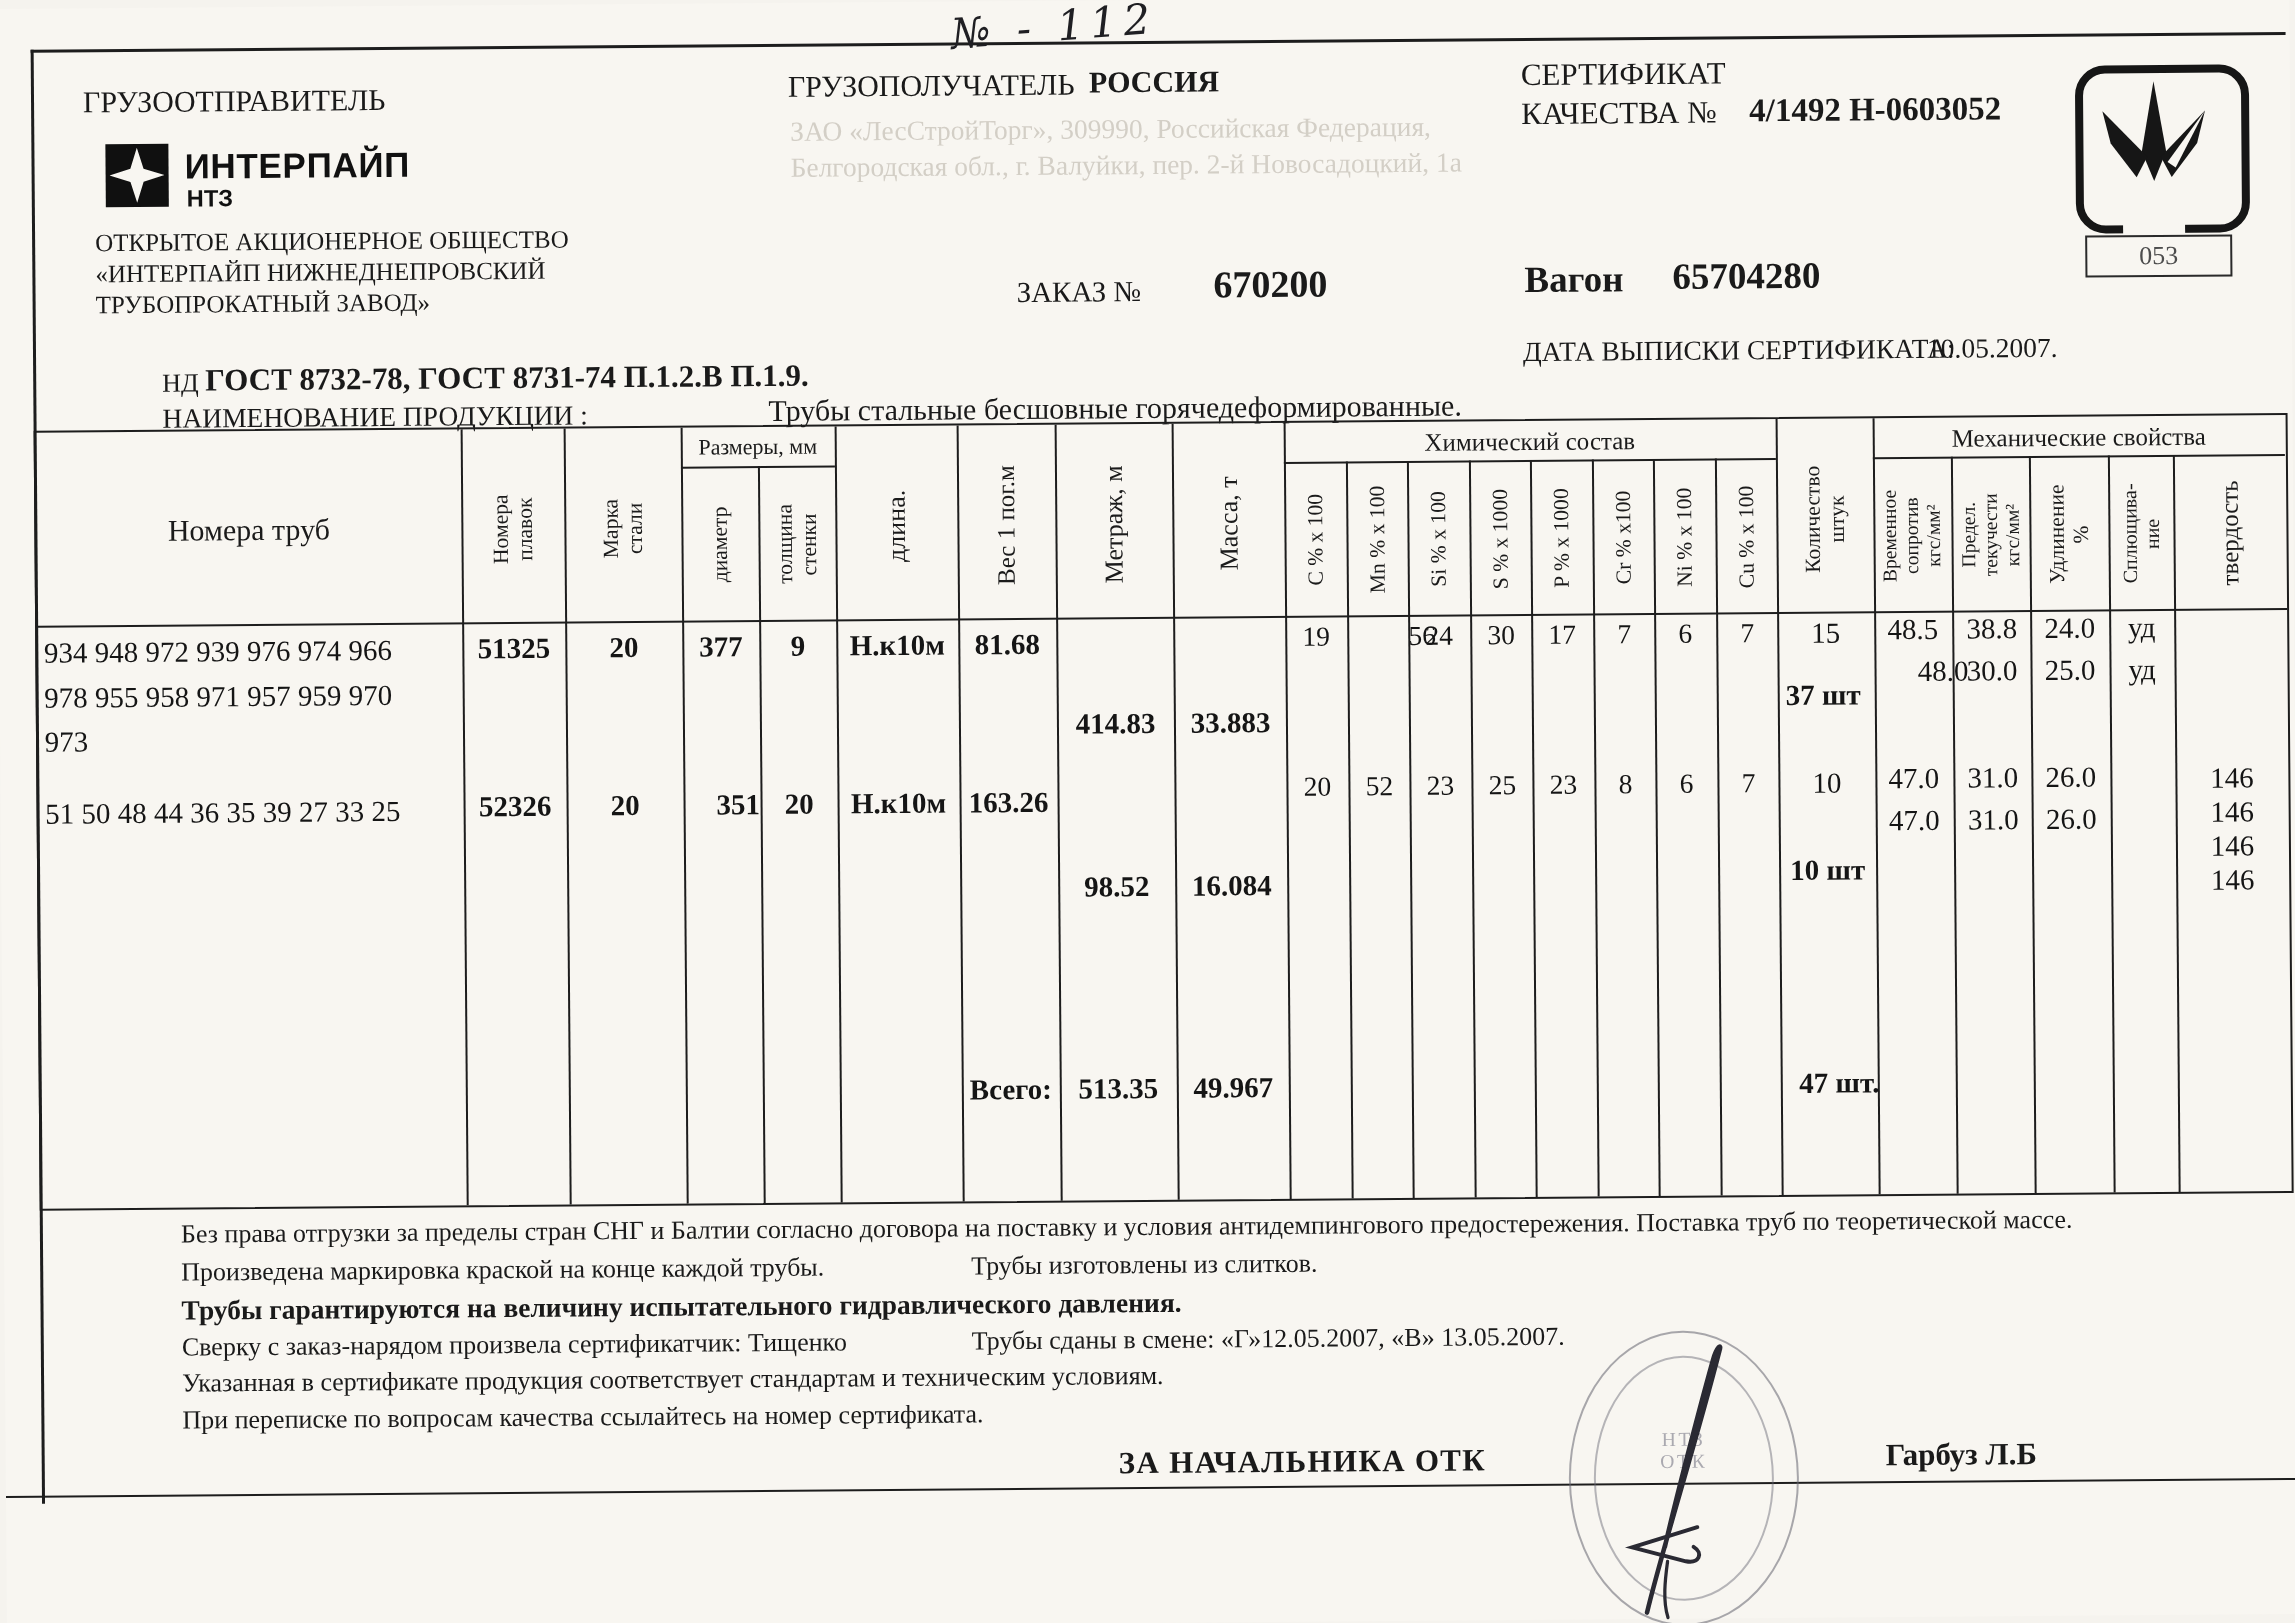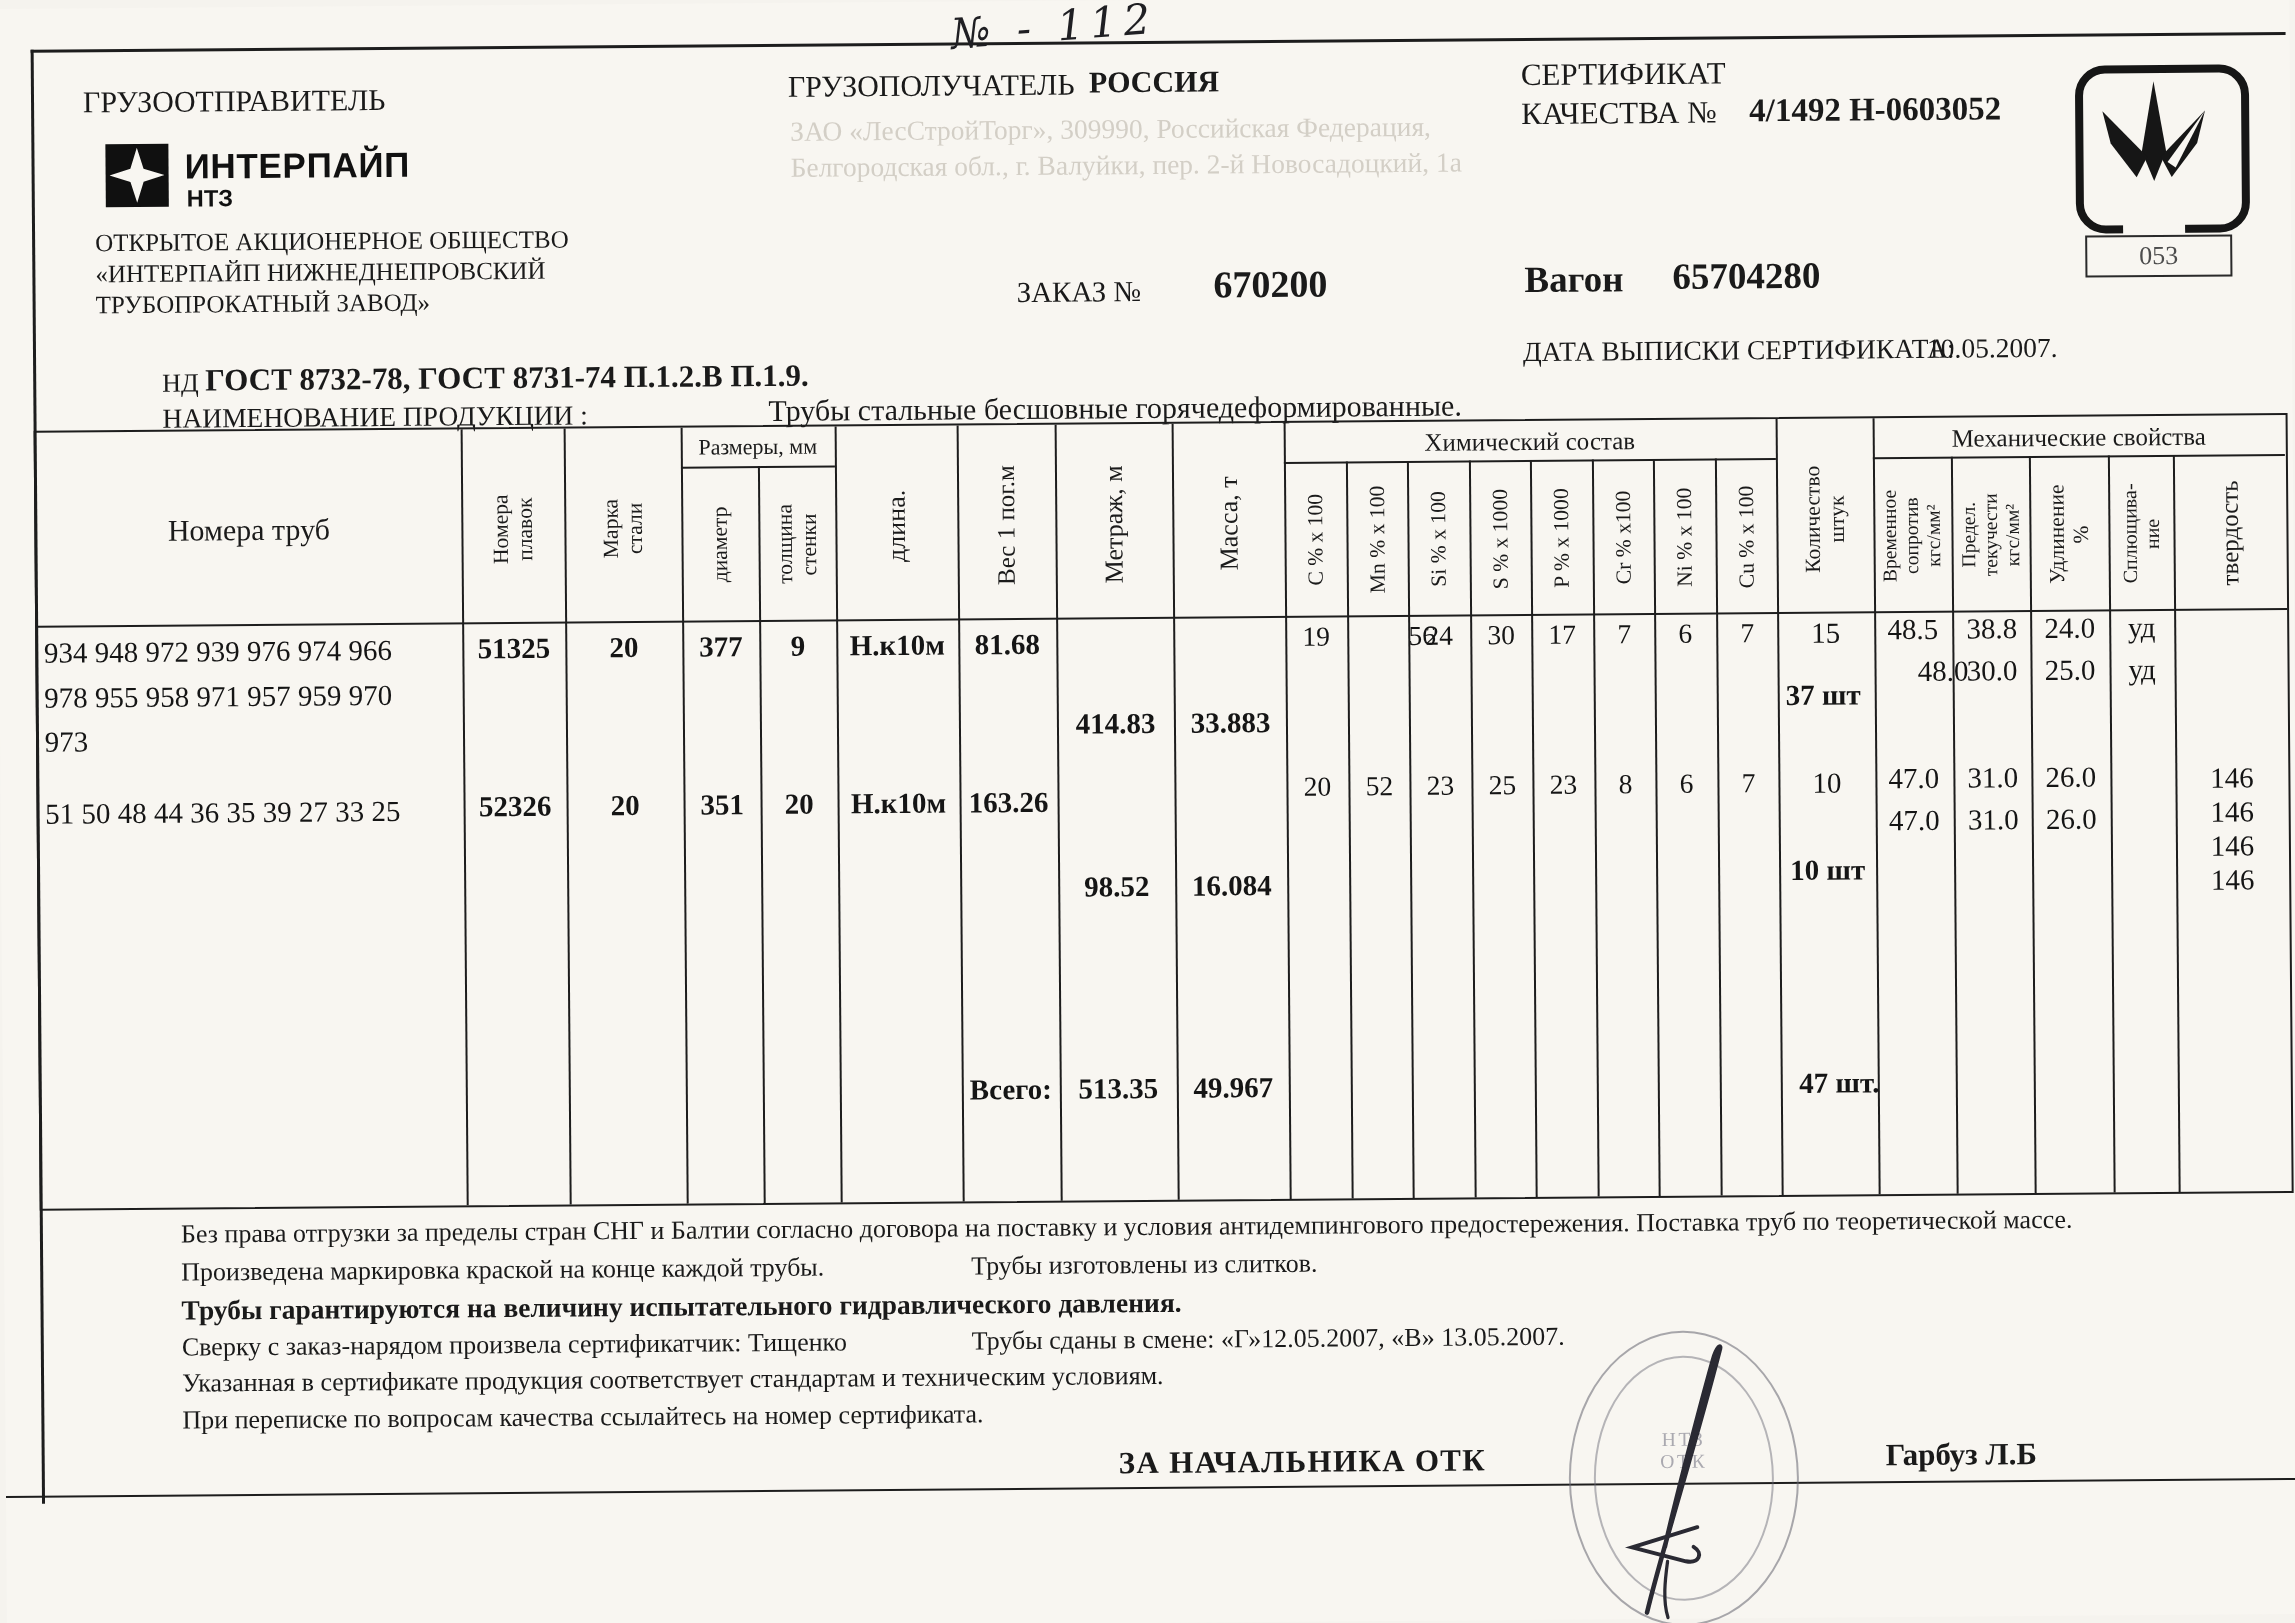--- a/index.html
+++ b/index.html
@@ -196,21 +196,21 @@
     <div class="cell" style="left:1915px;width:79px;top:237px;">30.0</div>
     <div class="cell" style="left:1993px;width:79px;top:237px;">25.0</div>
     <div class="cell" style="left:2072px;width:65px;top:237px;">уд</div>
     <div class="cell b" style="left:1740px;width:91px;top:260px;">37 шт</div>
     <div class="cell b" style="left:1019px;width:117px;top:283px;">414.83</div>
     <div class="cell b" style="left:1136px;width:113px;top:283px;">33.883</div>
 
     <div class="pipes" style="top:365px;">51 50 48 44 36 35 39 27 33 25</div>
     <div class="cell b" style="left:425px;width:103px;top:361px;">52326</div>
     <div class="cell b" style="left:528px;width:117px;top:361px;">20</div>
-    <div class="cell b" style="left:645px;width:77px;top:361px;">351</div>
+    <div class="cell b" style="left:645px;width:77px;top:361px;padding-left:16px;">351</div>
     <div class="cell b" style="left:722px;width:77px;top:361px;">20</div>
     <div class="cell b" style="left:799px;width:122px;top:361px;">Н.к10м</div>
     <div class="cell b" style="left:921px;width:98px;top:361px;">163.26</div>
     <div class="cell chem" style="left:1248px;width:62px;top:348px;">20</div>
     <div class="cell chem" style="left:1310px;width:62px;top:348px;">52</div>
     <div class="cell chem" style="left:1371px;width:62px;top:348px;">23</div>
     <div class="cell chem" style="left:1433px;width:62px;top:348px;">25</div>
     <div class="cell chem" style="left:1494px;width:62px;top:348px;">23</div>
     <div class="cell chem" style="left:1556px;width:62px;top:348px;">8</div>
     <div class="cell chem" style="left:1617px;width:62px;top:348px;">6</div>

